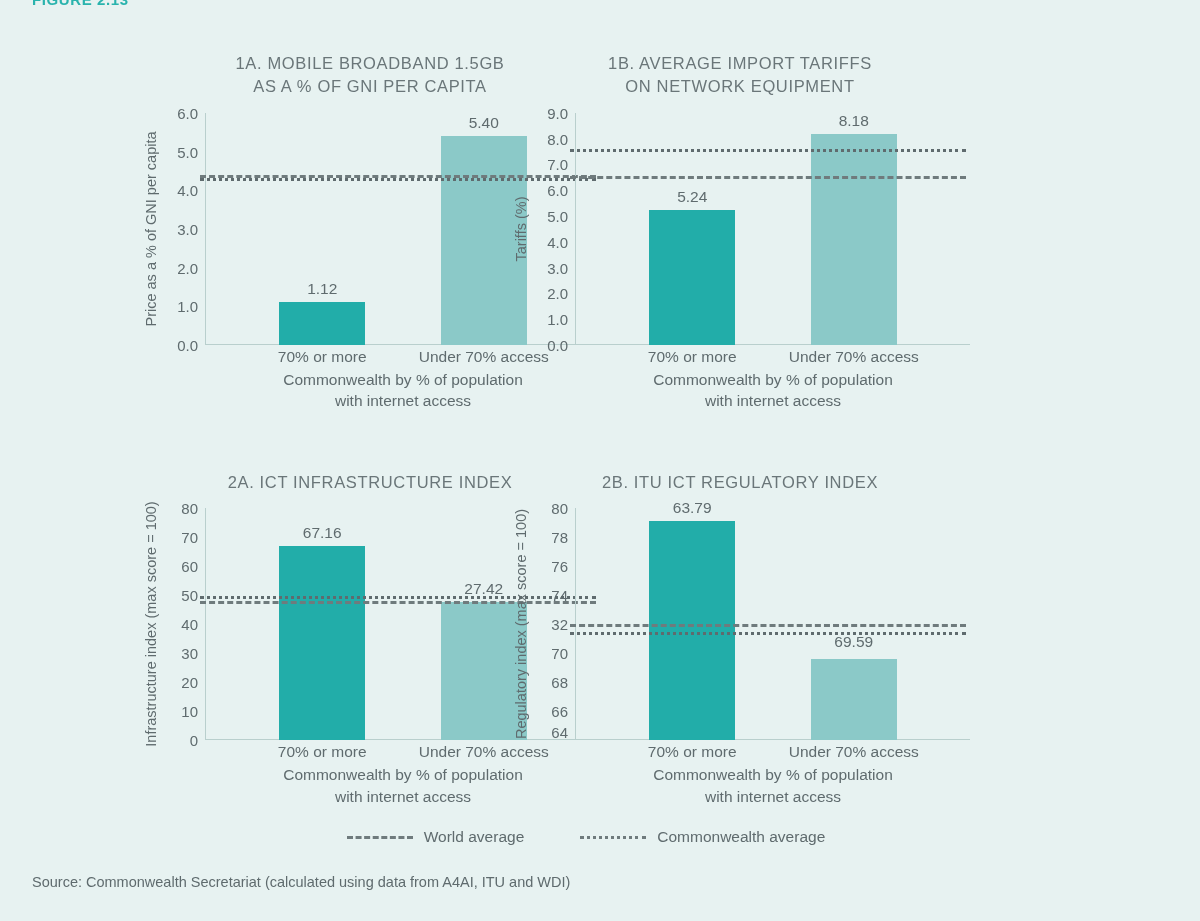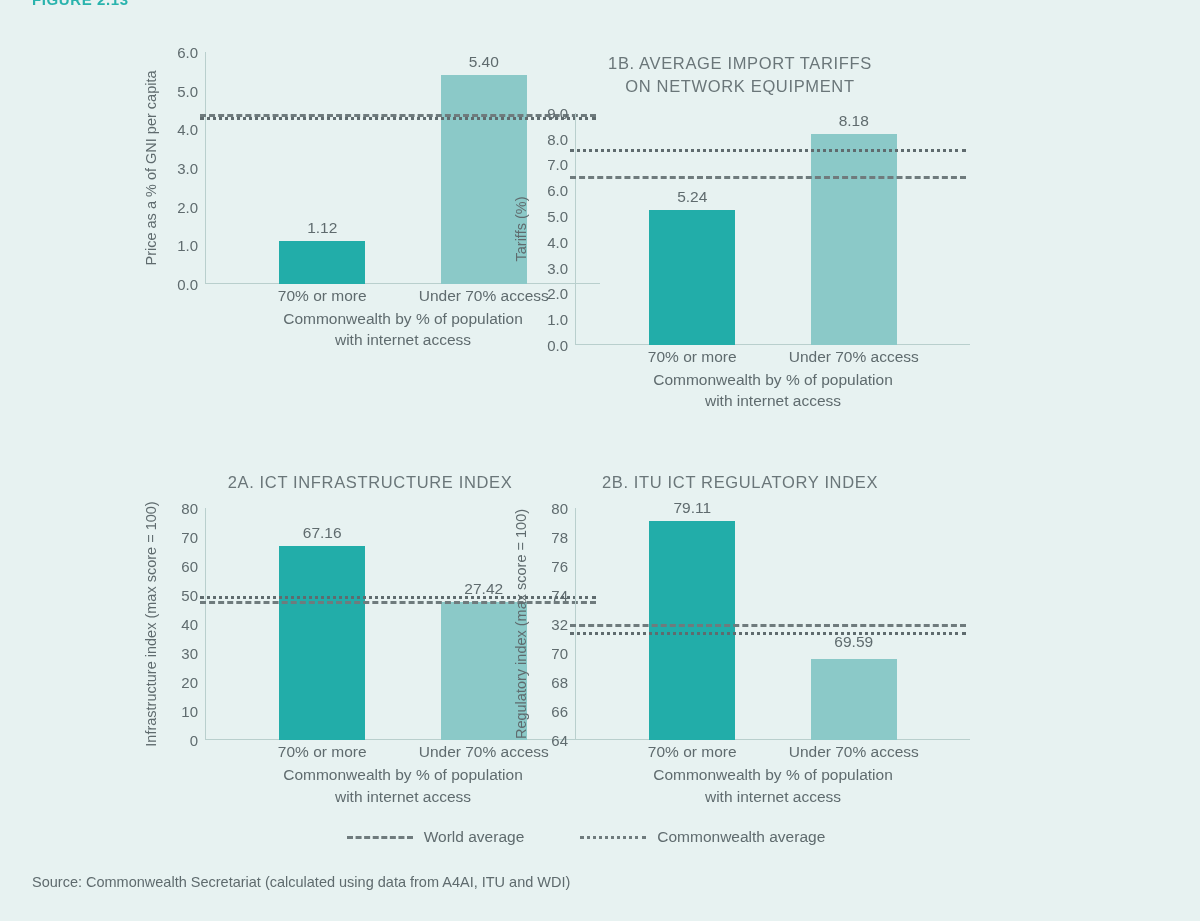--- a/index.html
+++ b/index.html
@@ -214,20 +214,22 @@
 </head>
 <body>
 
 <div id="figure-root">
 
   <div class="fig-label">FIGURE 2.13</div>
 
   <div class="panels">
     <div class="panel-row">
       <div class="panel left" id="panel-0">
+          <div class="panel-title">1A. MOBILE BROADBAND 1.5GB
+AS A % OF GNI PER CAPITA</div>
           <div class="plot-wrap">
             <div class="y-title">
               <span>Price as a % of GNI per capita</span>
             </div>
             <div class="y-axis">
               <div class="y-tick" style="top: 232px;">0.0</div>
               <div class="y-tick" style="top: 193.333px;">1.0</div>
               <div class="y-tick" style="top: 154.667px;">2.0</div>
               <div class="y-tick" style="top: 116px;">3.0</div>
               <div class="y-tick" style="top: 77.3333px;">4.0</div>
@@ -326,35 +328,35 @@
           <div class="x-title">Commonwealth by % of population
 with internet access</div>
         </div>
       <div class="panel right" id="panel-3">
           <div class="panel-title">2B. ITU ICT REGULATORY INDEX</div>
           <div class="plot-wrap">
             <div class="y-title">
               <span>Regulatory index (max score = 100)</span>
             </div>
             <div class="y-axis">
-              <div class="y-tick" style="top: 232px;">64</div>
+              <div class="y-tick" style="top: 224px;">64</div>
               <div class="y-tick" style="top: 203px;">66</div>
               <div class="y-tick" style="top: 174px;">68</div>
               <div class="y-tick" style="top: 145px;">70</div>
               <div class="y-tick" style="top: 116px;">32</div>
               <div class="y-tick" style="top: 87px;">74</div>
               <div class="y-tick" style="top: 58px;">76</div>
               <div class="y-tick" style="top: 29px;">78</div>
               <div class="y-tick" style="top: 0px;">80</div>
               <div class="axis-line"></div>
             </div>
             <div class="plot">
               <div class="baseline"></div>
               <div class="bar" style="height: 219.095px; width: 86px; background: rgb(34, 173, 169); left: calc(29.5% - 43px);"></div>
-              <div class="bar-label" style="left: 29.5%; bottom: 223.095px;">79.11</div>
+              <div class="bar-label" style="left: 29.5%; bottom: 223.095px;">63.79</div>
               <div class="bar" style="height: 81.055px; width: 86px; background: rgb(139, 201, 200); left: calc(70.5% - 43px);"></div>
               <div class="bar-label" style="left: 70.5%; bottom: 89px;">69.59</div>
               <div class="ref-line ref-world" style="bottom: 113.825px;"></div>
               <div class="ref-line ref-comm" style="bottom: 105.85px;"></div>
             </div>
           </div>
           <div class="x-labels">
             <div class="x-label" style="left: 29.5%;">70% or more</div>
             <div class="x-label" style="left: 70.5%;">Under 70% access</div>
           </div>

